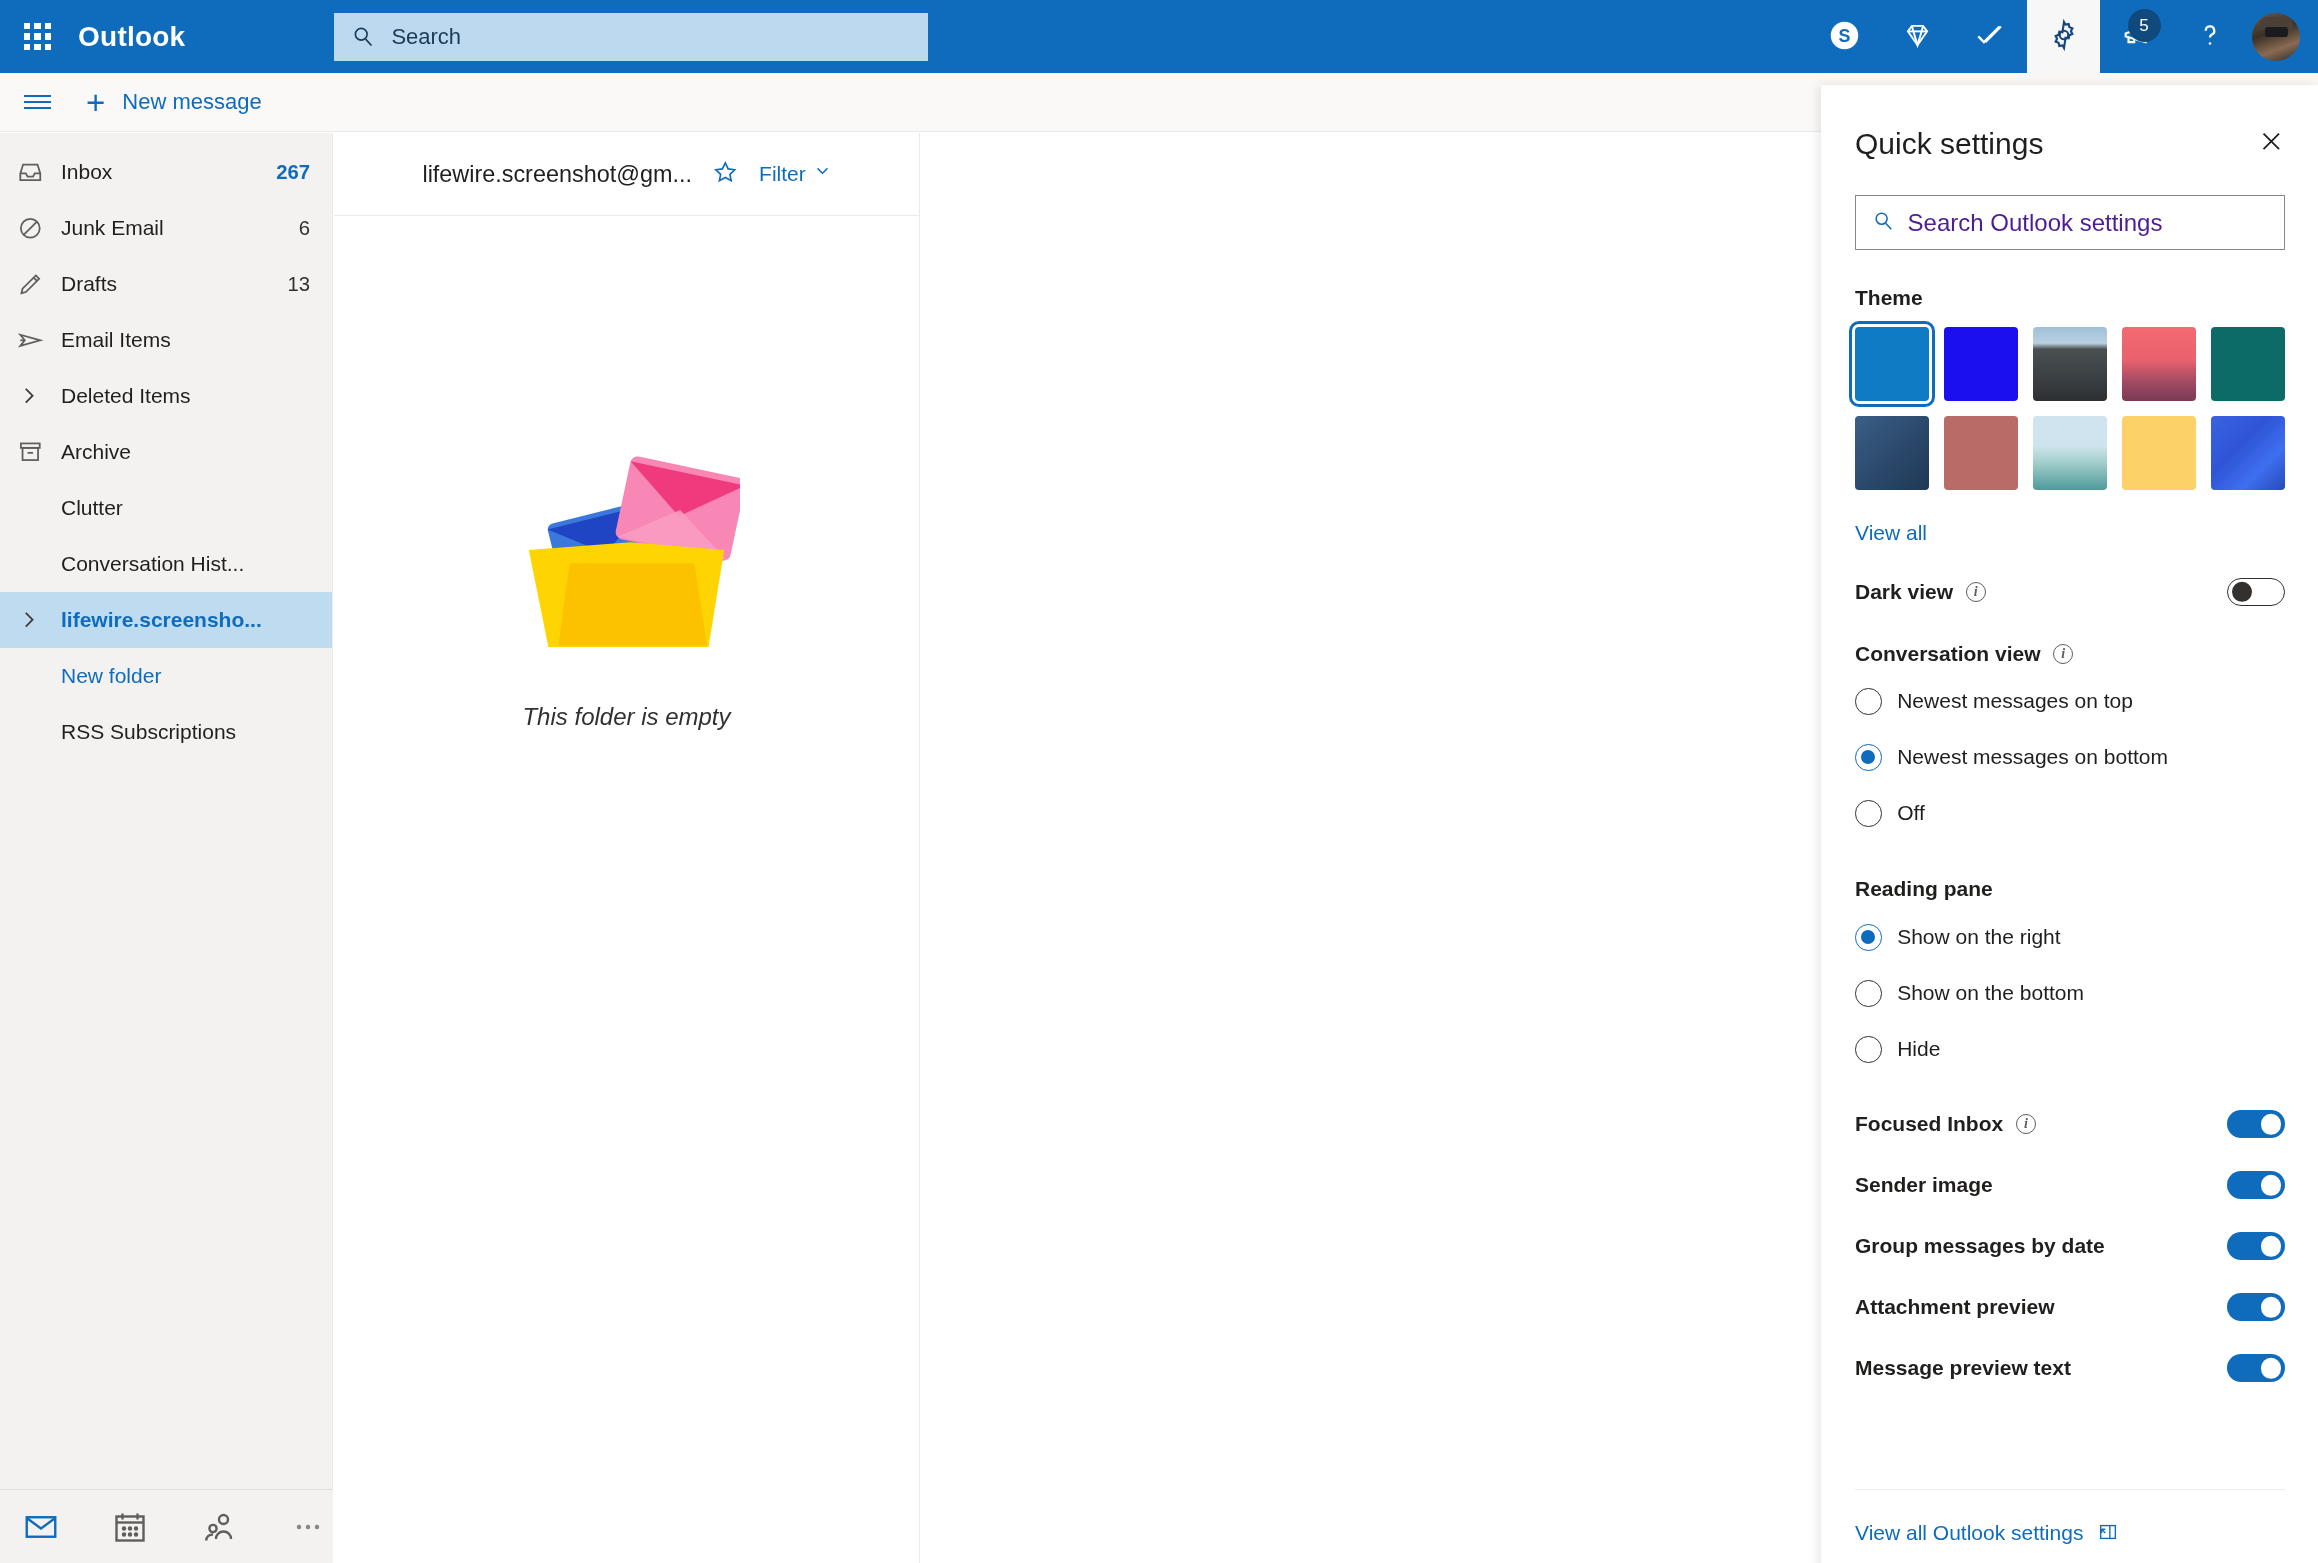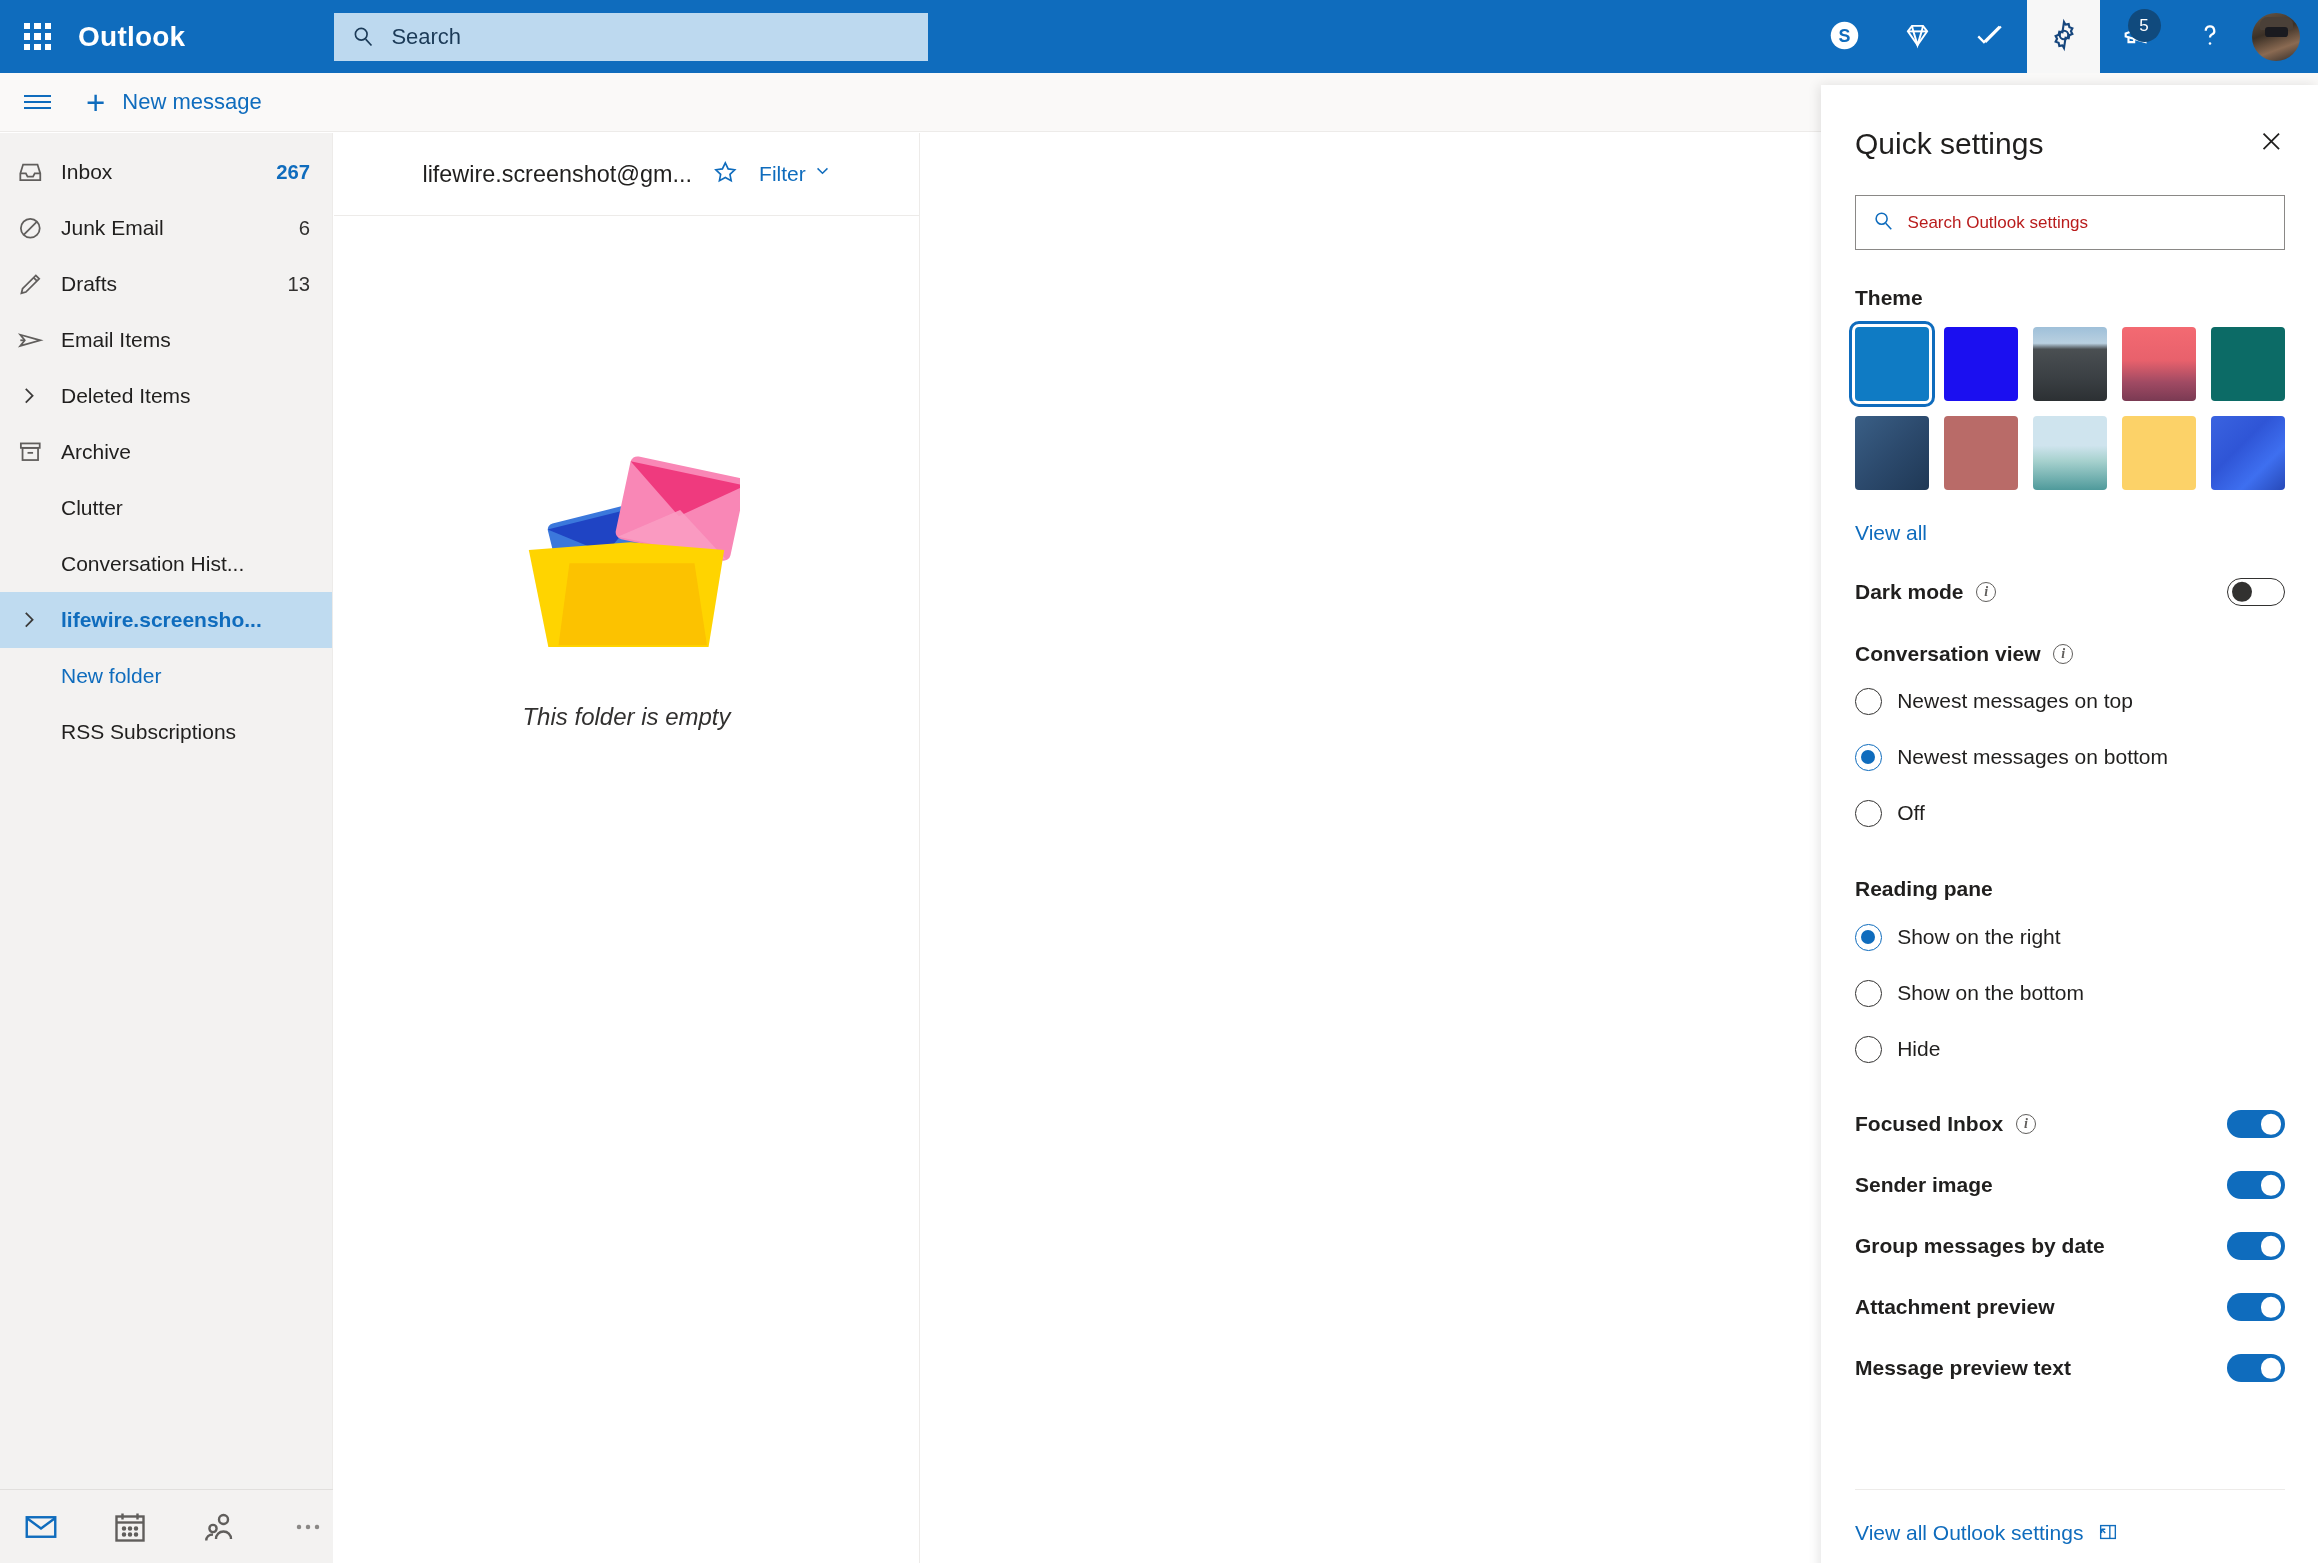--- a/index.html
+++ b/index.html
@@ -112,21 +112,21 @@
     background: #ffffff; box-shadow: -3.1px 0 11px rgba(0,0,0,.10);
     padding: 0 34px; overflow: hidden; z-index: 20;
   }
   .qs-head { display: flex; align-items: center; justify-content: space-between; padding-top: 42px; }
   .qs-title { font-size: 30px; color: #201f1e; font-weight: 400; }
   .qs-close { font-size: 28px; color: #201f1e; line-height: 1; cursor: pointer; }
   .qs-search {
     margin-top: 34px; height: 55px; border: 0.8px solid #8a8886; display: flex; align-items: center;
     padding: 0 15.6px; gap: 14px;
   }
-  .qs-search .ph { font-size: 17px; color: #b91c1c; }
+  .qs-search .ph { font-size: 24px; color: #4c1d95; }
   .qs-sectitle { font-size: 21px; font-weight: 700; color: #201f1e; margin-top: 36px; }
   .themes { margin-top: 17px; display: grid; grid-template-columns: repeat(5, 1fr); gap: 15.6px; }
   .swatch { width: 100%; aspect-ratio: 1/1; border-radius: 3.9px; overflow: hidden; position: relative; cursor: pointer; }
   .swatch.sel { outline: 3.1px solid #0f6cbd; outline-offset: 3.1px; }
   .viewall { color: #0f6cbd; font-size: 21px; margin-top: 31px; display: inline-block; cursor: pointer; }
 
   .row {
     display: flex; align-items: center; justify-content: space-between; margin-top: 33px;
   }
   .row-label { font-size: 21px; font-weight: 700; color: #201f1e; display: flex; align-items: center; gap: 12.5px; }
@@ -461,21 +461,21 @@
         <div class="swatch" style="background:#b96b68;"></div>
         <div class="swatch" style="background:linear-gradient(180deg,#cfe4ee 0%,#cfe4ee 40%,#a8d2cf 60%,#4f9a9b 100%);"></div>
         <div class="swatch" style="background:#fcd268;"></div>
         <div class="swatch" style="background:linear-gradient(135deg,#3a63e0 0%,#2f55d6 40%,#3e6ff0 70%,#2749b8 100%);"></div>
       </div>
     <div class="viewall">View all</div>
 
     
     <div class="row">
       <div class="row-label">
-        <span>Dark mode</span>
+        <span>Dark view</span>
         <span class="infoi">i</span>
       </div>
       <div class="toggle off">
           <span class="knob"></span>
         </div>
     </div>
 
     
     <div class="qs-sectitle" style="display:flex;align-items:center;gap:12.5px;">
       <span>Conversation view</span>

